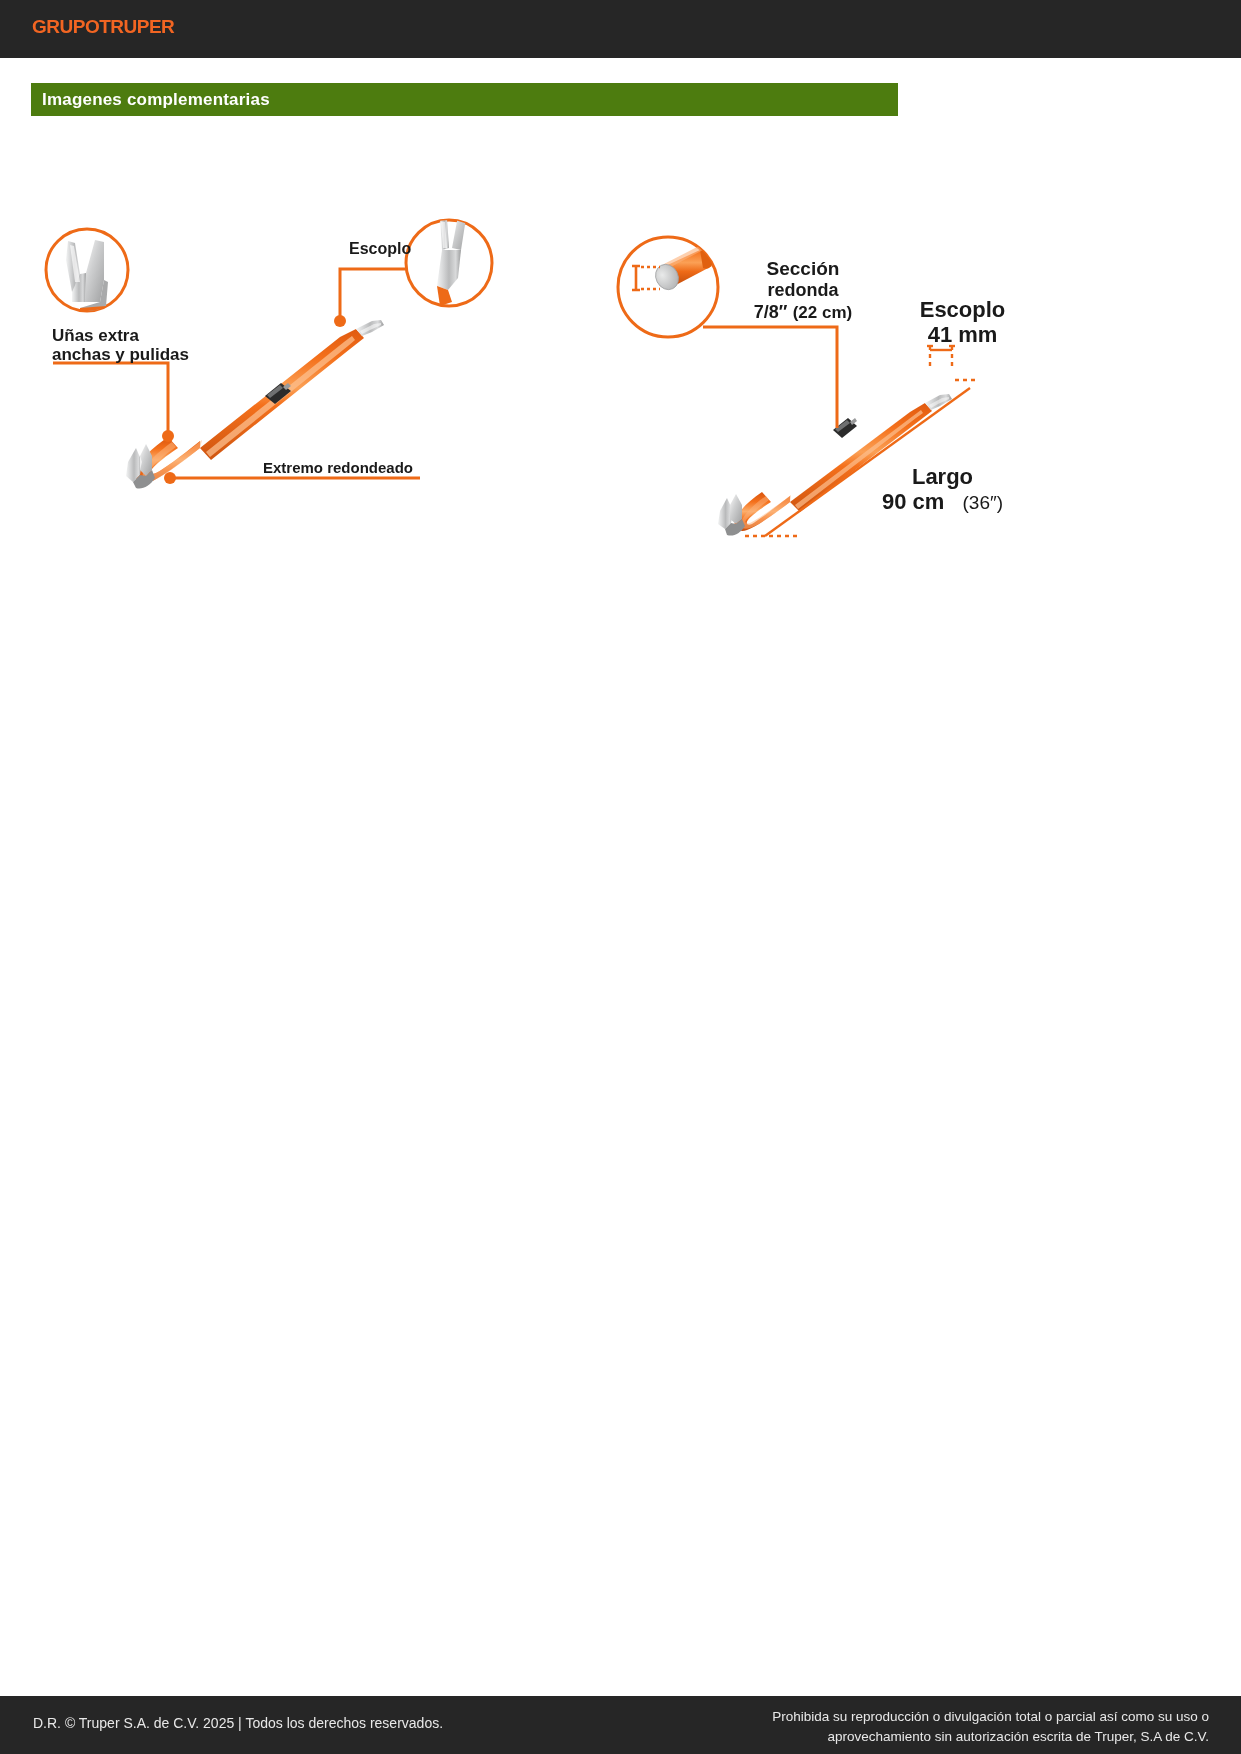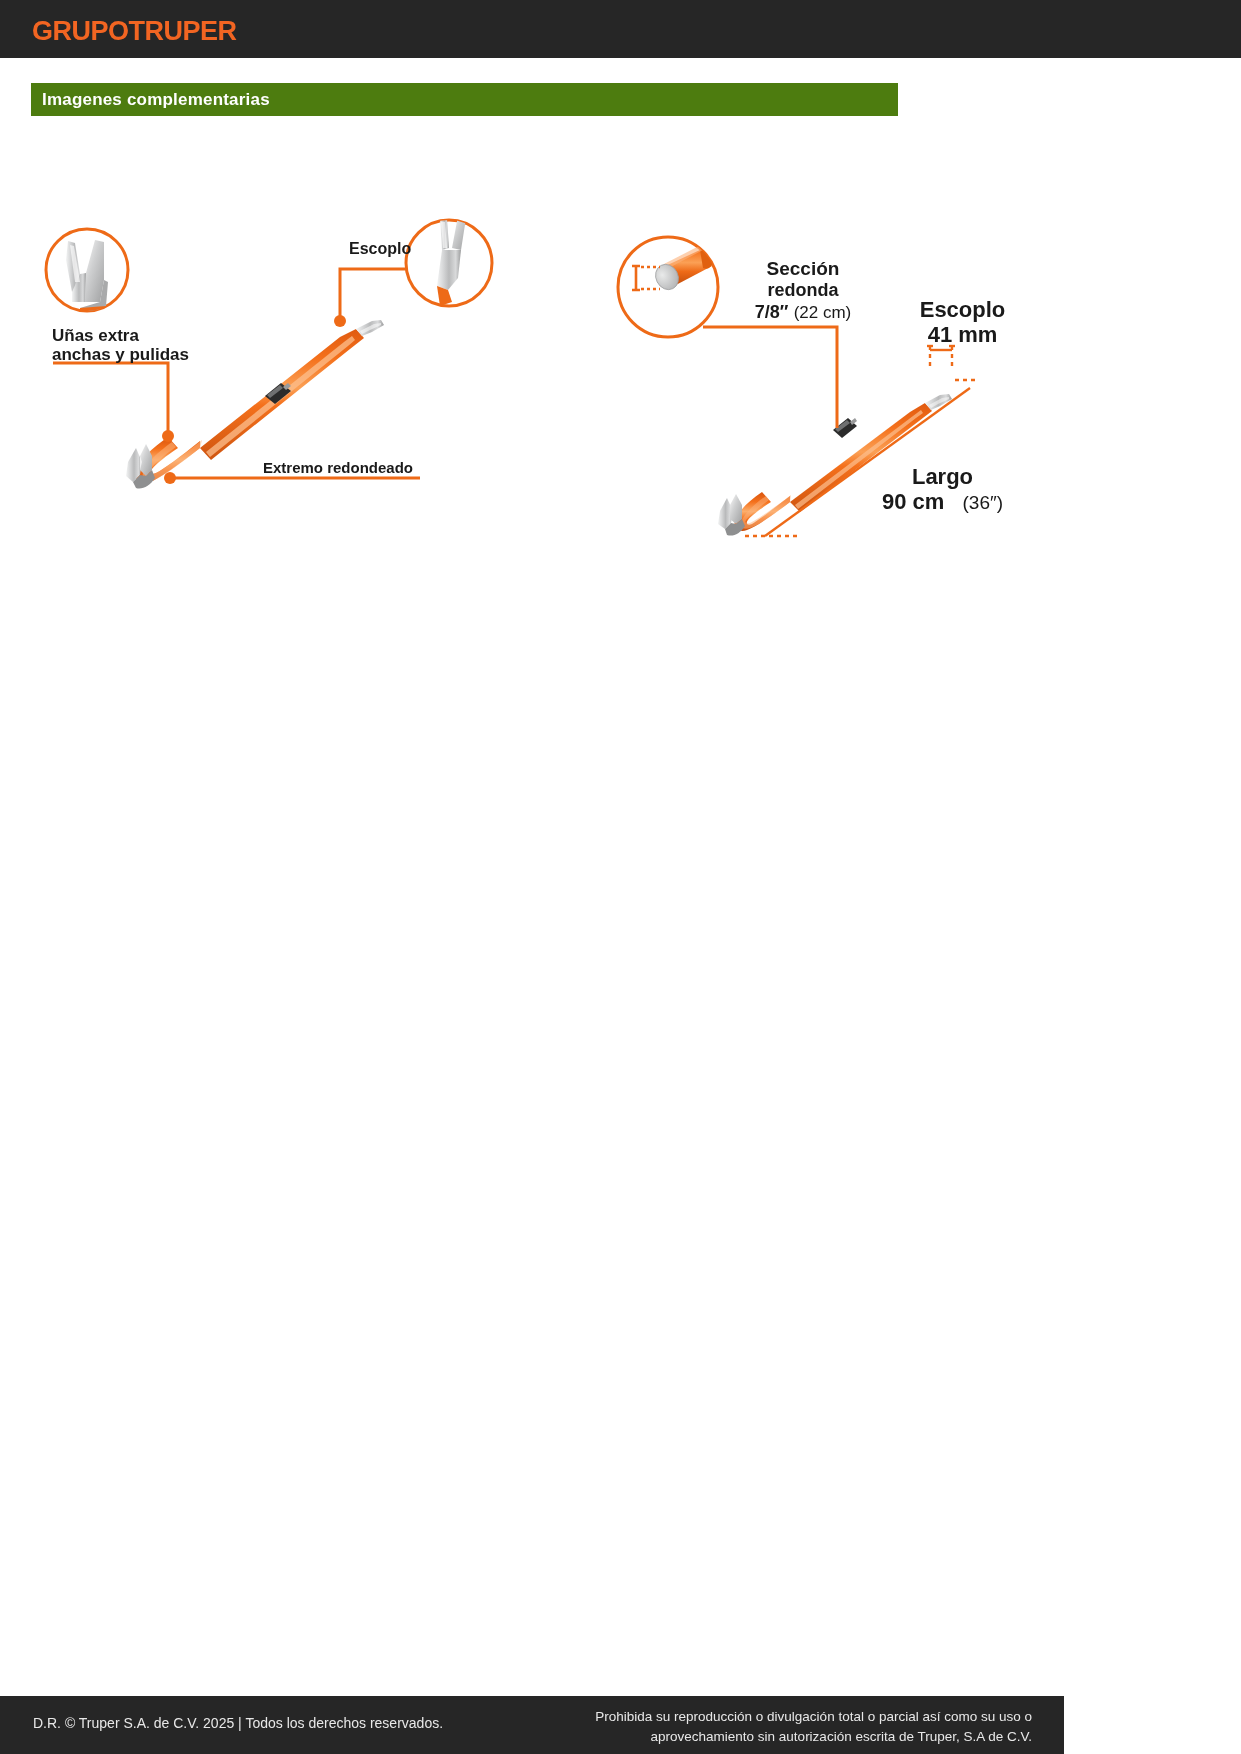--- a/index.html
+++ b/index.html
@@ -11,21 +11,21 @@
     overflow:hidden;
   }
 
   
   .header{
     position:absolute;left:0;top:0;width:1241px;height:58px;
     background:#262626;
   }
   .logo{
     position:absolute;left:32px;top:16px;
-    font-size:27px;font-weight:bold;letter-spacing:-0.5px;
+    font-size:19px;font-weight:bold;letter-spacing:-0.5px;
     color:#F26522;
     font-family:"Liberation Sans", sans-serif;
   }
   .logo .w2{letter-spacing:-0.5px;}
   .ficha{
     position:absolute;right:32px;top:17px;
     font-size:22px;color:#ffffff;font-weight:normal;
     font-family:"Liberation Sans", sans-serif;
     margin-top:37px;
   }
@@ -55,29 +55,29 @@
     white-space:nowrap;
     line-height:1.12;
   }
 
   .l-unas{ left:52px; top:196px; font-size:17px; font-weight:bold; }
   .l-escoplo1{ left:349px; top:110px; font-size:16px; font-weight:bold; }
   .l-extremo{ left:263px; top:330px; font-size:15px; font-weight:bold; }
 
   .l-seccion{ left:723px; top:128px; font-size:19px; font-weight:bold; text-align:center; width:160px;}
   .l-seccion .sub{ font-size:18px; font-weight:bold;text-align:right;}
-  .l-seccion .paren{ font-weight:normal; font-size:17px;}
+  .l-seccion .paren{ font-weight:bold; font-size:17px;}
 
   .l-escoplo2{ left:880px; top:168px; font-size:22px; font-weight:bold; text-align:center; width:165px;}
   .l-largo{ left:850px; top:335px; font-size:22px; font-weight:bold; text-align:center; width:185px;}
   .l-largo .paren{ font-weight:normal; font-size:19px;margin-left:12px;}
 
   
   .footer{
-    position:absolute;left:0;top:1696px;width:1064px;height:58px;
+    position:absolute;left:0;top:1696px;width:1241px;height:58px;
     background:#262626;
   }
   .foot-left{
     position:absolute;left:33px;top:19px;
     color:#e8e8e8;font-size:14px;
   }
   .foot-right{
     position:absolute;right:32px;top:11px;
     color:#e8e8e8;font-size:13.5px;text-align:right;line-height:1.45;
   }

